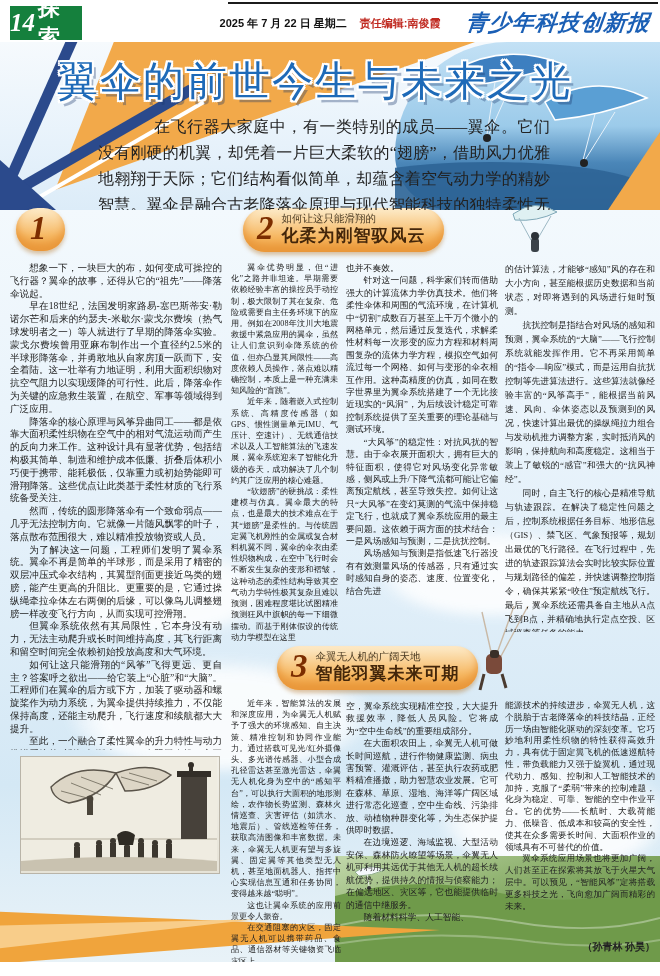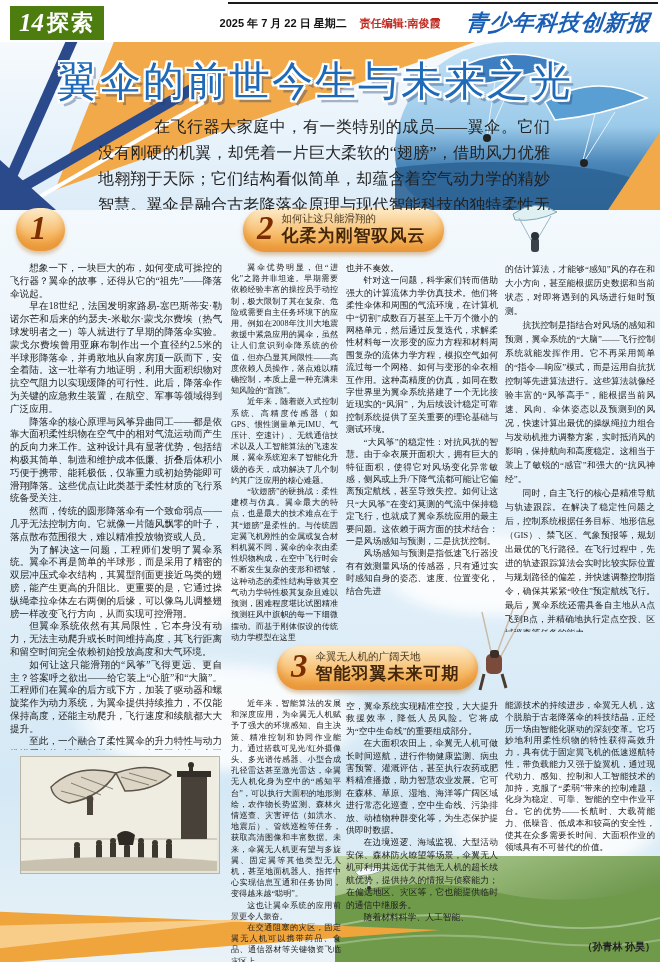--- a/index.html
+++ b/index.html
@@ -1,20 +1,20 @@
 <!DOCTYPE html>
 <html><head>
 <meta charset="utf-8">
 <style>
   html,body{margin:0;padding:0;background:#888;}
   #page{position:relative;width:660px;height:976px;background:#fff;overflow:hidden;
         font-family:"Liberation Serif","DejaVu Serif",serif;}
   
   .topline{position:absolute;left:228px;top:2px;width:430px;height:2px;background:#1b1b1b;}
-  .pagebox{position:absolute;left:10px;top:6px;width:94px;height:34px;background:#4d7c0f;
+  .pagebox{position:absolute;left:10px;top:6px;width:72px;height:34px;background:#15803d;
            display:flex;align-items:center;justify-content:center;color:#fff;}
   .pagebox .num{font-style:italic;font-weight:bold;font-size:25px;margin-right:3px;}
   .pagebox .sec{font-family:"Liberation Sans","DejaVu Sans",sans-serif;font-weight:bold;font-size:22px;letter-spacing:2px;}
   .dateline{position:absolute;left:160px;top:16px;width:340px;text-align:center;
             font-family:"Liberation Sans","DejaVu Sans",sans-serif;font-weight:bold;font-size:11px;color:#111;}
   .dateline .ed{color:#c02a21;margin-left:10px;}
   .papername{position:absolute;right:10px;top:8px;font-style:italic;font-weight:bold;font-size:22px;
              color:#1a5fb5;letter-spacing:1px;transform:skewX(-6deg);}
   
   .banner{position:absolute;left:0;top:42px;width:660px;height:168px;overflow:hidden;
@@ -188,20 +188,21 @@
       <p class="para">在交通阻塞的灾区，固定翼无人机可以携带药品、食品、通信器材等关键物资飞临灾区上</p>
     </div>
   <div class="col col-s3b cont">
       <p class="para">空，翼伞系统实现精准空投，大大提升救援效率，降低人员风险。它将成为“空中生命线”的重要组成部分。</p>
       <p class="para">在大面积农田上，伞翼无人机可做长时间巡航，进行作物健康监测、病虫害预警、灌溉评估，甚至执行农药或肥料精准播撒，助力智慧农业发展。它可在森林、草原、湿地、海洋等广阔区域进行常态化巡查，空中生命线、污染排放、动植物种群变化等，为生态保护提供即时数据。</p>
       <p class="para">在边境巡逻、海域监视、大型活动安保、森林防火瞭望等场景，伞翼无人机可利用其远优于其他无人机的超长续航优势，提供持久的情报与侦察能力；在偏远地区、灾区等，它也能提供临时的通信中继服务。</p>
       <p class="para">随着材料科学、人工智能、</p>
     </div>
   <div class="col col-s3c cont">
       <p class="para">能源技术的持续进步，伞翼无人机，这个脱胎于古老降落伞的科技结晶，正经历一场由智能化驱动的深刻变革。它巧妙地利用柔性织物的特性获得高效升力，具有优于固定翼飞机的低速巡航特性，带负载能力又强于旋翼机，通过现代动力、感知、控制和人工智能技术的加持，克服了“柔弱”带来的控制难题，化身为稳定、可靠、智能的空中作业平台。它的优势——长航时、大载荷能力、低噪音、低成本和较高的安全性，使其在众多需要长时间、大面积作业的领域具有不可替代的价值。</p>
+      <p class="para">翼伞系统应用场景也将更加广阔，人们甚至正在探索将其放飞于火星大气层中。可以预见，“智能风筝”定将搭载更多科技之光，飞向愈加广阔而精彩的未来。</p>
     </div>
   <div class="byline">（孙青林 孙昊）</div>
 
   <div class="engraving">
     <svg width="196" height="114" viewBox="0 0 196 114">
       <rect x="0" y="0" width="196" height="114" fill="#efece1"></rect>
       <path d="M0 82 L196 82" stroke="#b5ae9d" stroke-width="1"></path>
       <path d="M30 30 Q55 6 95 16 Q80 40 48 46 Q32 42 30 30 Z" fill="#ddd6c6" stroke="#5a544a" stroke-width="1.5"></path>
       <path d="M95 16 Q130 4 150 18 Q132 34 104 34 Z" fill="#ddd6c6" stroke="#5a544a" stroke-width="1.5"></path>
       <path d="M40 34 L70 42 M50 26 L80 38 M60 20 L92 32 M100 20 L128 28 M108 16 L136 24" stroke="#6a6457" stroke-width=".8"></path>

